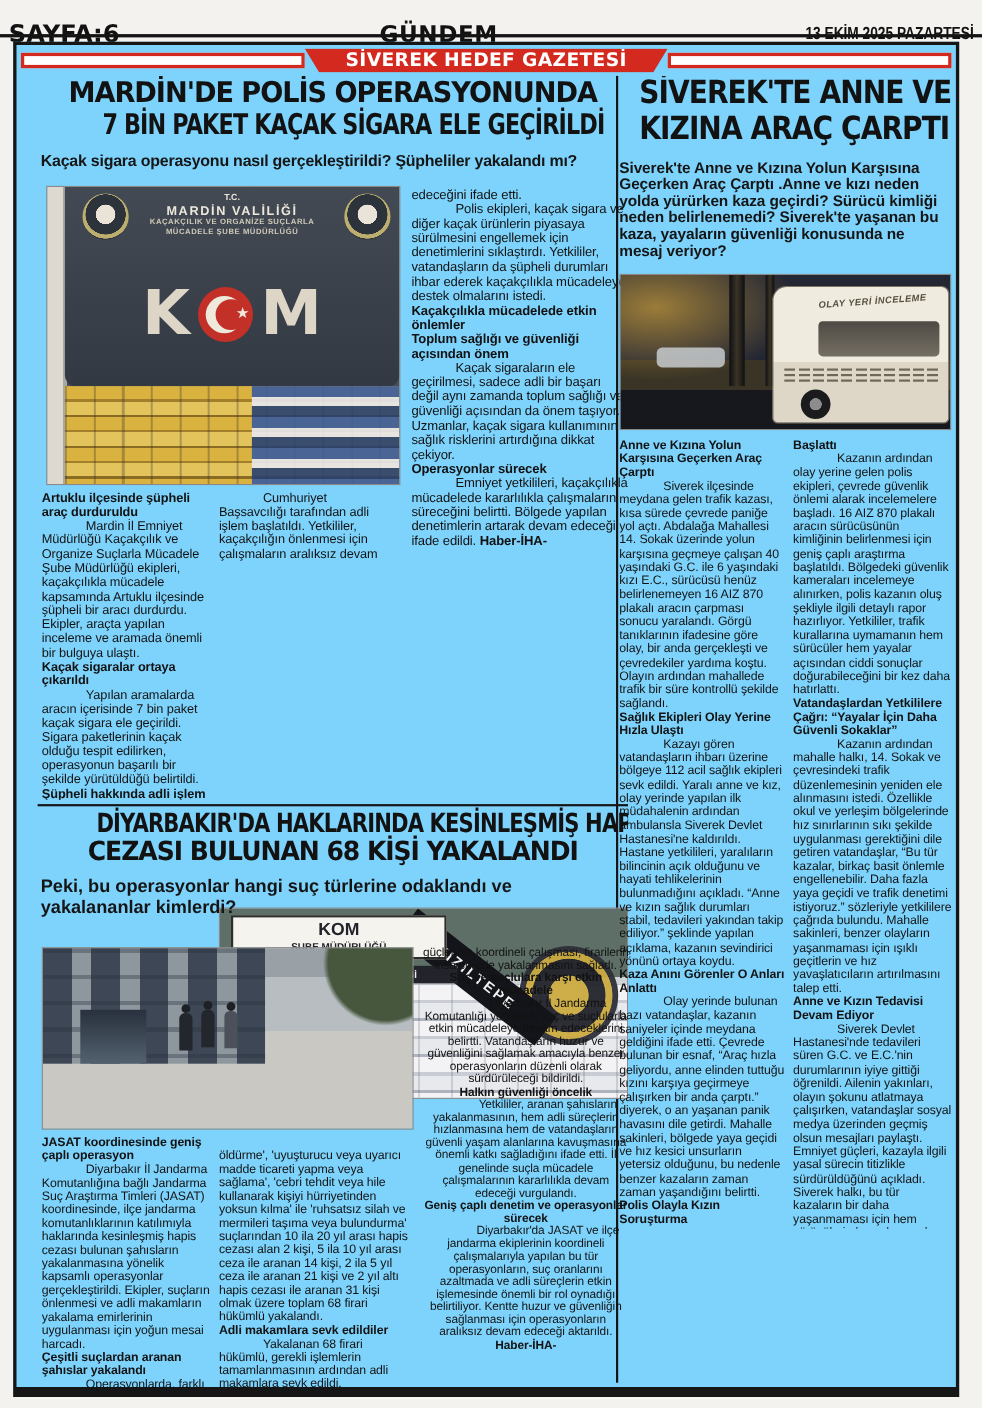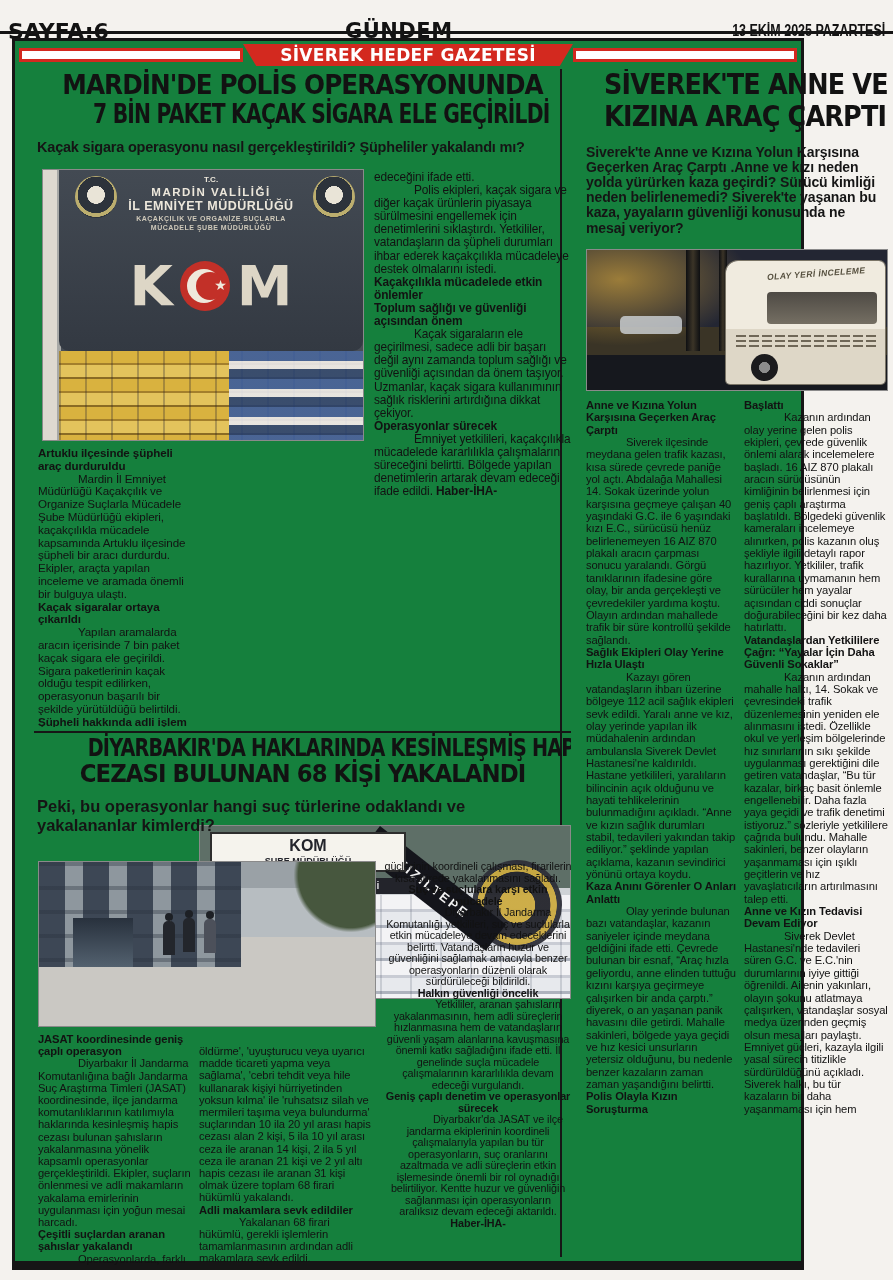--- a/index.html
+++ b/index.html
@@ -6,30 +6,30 @@
   .page{position:relative;width:893px;height:1280px;margin:0 auto;background:#f4f2ee;
         font-family:"Liberation Sans",sans-serif;color:#121212;overflow:hidden;}
   
   .topbar{position:absolute;top:12px;left:0;right:0;height:38px;display:flex;align-items:center;
           justify-content:space-between;padding:0 8px;box-sizing:border-box;}
   .pageno{font-family:"DejaVu Sans",sans-serif;font-weight:bold;font-size:22px;}
   .secttl{font-family:"DejaVu Sans",sans-serif;font-weight:bold;font-size:21px;letter-spacing:.5px;text-decoration:underline;}
   .pdate{font-weight:bold;font-size:16px;transform:scaleX(.78);transform-origin:right center;white-space:nowrap;}
   .toprule{position:absolute;top:31px;left:0;right:0;height:3px;background:#141414;}
   
-  .content{position:absolute;left:12px;top:38px;width:792px;height:1232px;box-sizing:border-box;
-           border:3px solid #161616;border-bottom-width:9px;background:#15803d;}
+  .content{position:absolute;left:12px;top:38px;width:860px;height:1232px;box-sizing:border-box;
+           border:3px solid #161616;border-bottom-width:9px;background:#7dd3fc;}
   .mastrow{position:absolute;top:3px;left:4px;right:4px;height:22px;display:flex;align-items:center;}
   .rbar{flex:1;height:8px;background:#fff;border:3px solid #d3291f;}
   .mbadge{width:330px;height:22px;background:#d3291f;color:#fff;display:flex;align-items:center;justify-content:center;
           font-family:"DejaVu Sans",sans-serif;font-weight:bold;font-size:17px;letter-spacing:.3px;
           clip-path:polygon(0 0,100% 0,96% 100%,4% 100%);}
   .vdiv{position:absolute;left:545px;top:28px;bottom:4px;width:2px;background:#161616;}
   .lsec{position:absolute;left:5px;top:28px;width:537px;height:1196px;overflow:hidden;margin-left:14px;}
-  .rsec{position:absolute;left:571px;top:28px;width:302px;height:1192px;overflow:hidden;}
+  .rsec{position:absolute;left:548px;top:28px;width:302px;height:1192px;overflow:hidden;}
   
   .hl{position:absolute;left:0;right:0;text-align:center;font-family:"DejaVu Sans",sans-serif;font-weight:bold;
       line-height:1.1;letter-spacing:-1px;}
   .hl>div{transform-origin:center;white-space:nowrap;}
   .sx95{transform:scaleX(.95)} .sx88{transform:scaleX(.88)} .sx80{transform:scaleX(.80)} .sx78{transform:scaleX(.78)}
   .lead{position:absolute;font-weight:bold;color:#151515;}
   
   .art1{position:absolute;top:0;left:0;right:0;height:660px;}
   .art1 .hl{top:2px;font-size:26px;}
   .art1 .lead{top:70px;left:3px;right:2px;font-size:14.5px;letter-spacing:-.2px;}
@@ -163,21 +163,20 @@
         </div>
         <div class="lead">Kaçak sigara operasyonu nasıl gerçekleştirildi? Şüpheliler yakalandı mı?</div>
 
         <div class="photo photo-kom">
           <div class="kom-panel">
             <div class="kom-emblem left"></div>
             <div class="kom-emblem right"></div>
             <div class="kom-lines">
               <div class="kl1">T.C.</div>
               <div class="kl2">MARDİN VALİLİĞİ</div>
-              <div class="kl3">İL EMNİYET MÜDÜRLÜĞÜ</div>
               <div class="kl4">KAÇAKÇILIK VE ORGANİZE SUÇLARLA</div>
               <div class="kl5">MÜCADELE ŞUBE MÜDÜRLÜĞÜ</div>
             </div>
             <div class="kom-logo">
               <span>K</span>
               <span class="kom-o">
                 <span class="cres"></span>
                   <span class="kstar">★</span>
               </span>
               <span>M</span>
@@ -195,20 +194,23 @@
             <div class="para bold">Operasyonlar sürecek</div>
             <div class="para ind">Emniyet yetkilileri, kaçakçılıkla mücadelede kararlılıkla çalışmaların süreceğini belirtti. Bölgede yapılan denetimlerin artarak devam edeceği ifade edildi.<b> Haber-İHA-</b></div>
           </div>
         <div class="col a1c1">
             <div class="para bold">Artuklu ilçesinde şüpheli araç durduruldu</div>
             <div class="para ind">Mardin İl Emniyet Müdürlüğü Kaçakçılık ve Organize Suçlarla Mücadele Şube Müdürlüğü ekipleri, kaçakçılıkla mücadele kapsamında Artuklu ilçesinde şüpheli bir aracı durdurdu. Ekipler, araçta yapılan inceleme ve aramada önemli bir bulguya ulaştı.</div>
             <div class="para bold">Kaçak sigaralar ortaya çıkarıldı</div>
             <div class="para ind">Yapılan aramalarda aracın içerisinde 7 bin paket kaçak sigara ele geçirildi. Sigara paketlerinin kaçak olduğu tespit edilirken, operasyonun başarılı bir şekilde yürütüldüğü belirtildi.</div>
             <div class="para bold">Şüpheli hakkında adli işlem</div>
           </div>
+        <div class="col a1c2">
+            <div class="para ind">Cumhuriyet Başsavcılığı tarafından adli işlem başlatıldı. Yetkililer, kaçakçılığın önlenmesi için çalışmaların aralıksız devam</div>
+          </div>
 
         <div class="photo photo-packs">
           <div class="white-packs"></div>
           <div class="dark-packs"></div>
           <div class="emb-gold"></div>
           <div class="ribbon2">KIZILTEPE</div>
           <div class="sign2">
             <div class="s2l1">KOM</div>
             <div class="s2l2">ŞUBE MÜDÜRLÜĞÜ</div>
           </div>

